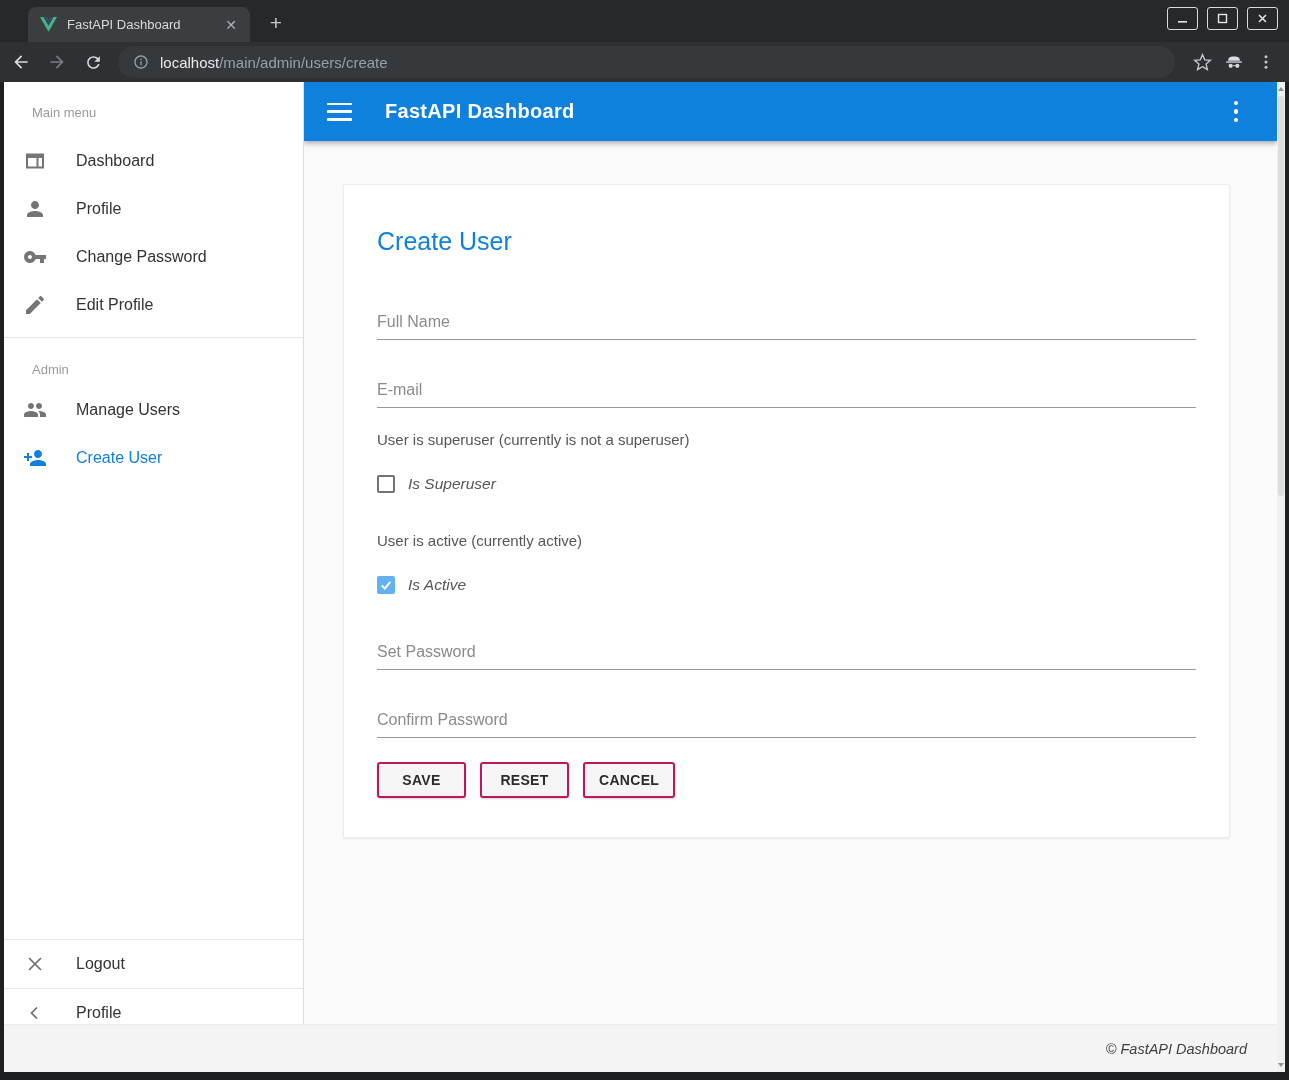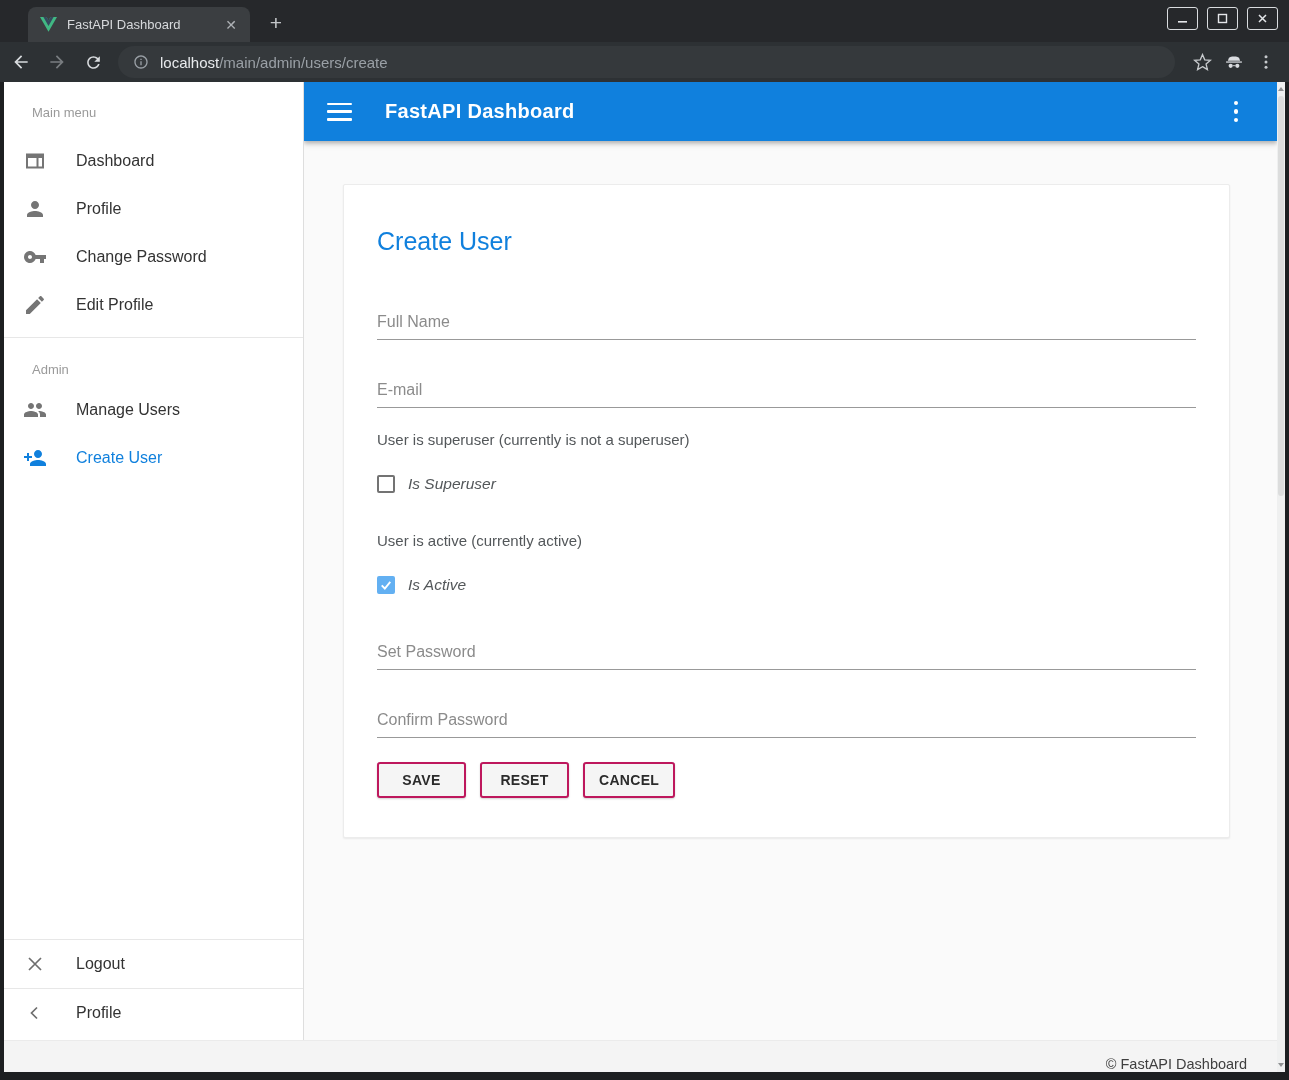--- a/index.html
+++ b/index.html
@@ -108,23 +108,24 @@
   .btnrow{margin-top:24px;display:flex;}
   .mbtn{
     min-width:89px;height:36px;margin-right:14px;padding:0 14px;
     background:#f5f5f5;border:2px solid #be185d;border-radius:3px;
     box-shadow:0 1px 2px rgba(0,0,0,.18);
     font-family:"Liberation Sans",sans-serif;font-size:14px;font-weight:700;color:#2b2b2b;
     letter-spacing:.3px;cursor:pointer;
   }
   
   .footer{
-    position:absolute;left:0;right:8px;bottom:0;height:32px;background:#f4f4f4;
-    border-top:1px solid #ebebeb;display:flex;align-items:flex-end;justify-content:flex-end;
+    position:absolute;left:0;right:8px;bottom:0;height:48px;background:#f4f4f4;
+    border-top:1px solid #ebebeb;display:flex;align-items:center;justify-content:flex-end;
     padding-right:30px;
+    font-style:italic;
   }
   .footer span{font-size:14.5px;color:#3f3f3f;}
   
   .scrollbar{position:absolute;right:0;top:0;bottom:0;width:8px;background:#eff0f0;cursor:pointer;}
   .sb-up{position:absolute;top:5px;left:1px;width:0;height:0;border-left:3px solid transparent;border-right:3px solid transparent;border-bottom:4px solid #8f9193;}
   .sb-down{position:absolute;bottom:5px;left:1px;width:0;height:0;border-left:3px solid transparent;border-right:3px solid transparent;border-top:4px solid #8f9193;}
   .sb-thumb{position:absolute;top:14px;left:1px;width:6px;height:400px;background:#dcdddd;border-radius:3px;}
 </style>
 </head>
 <body>

